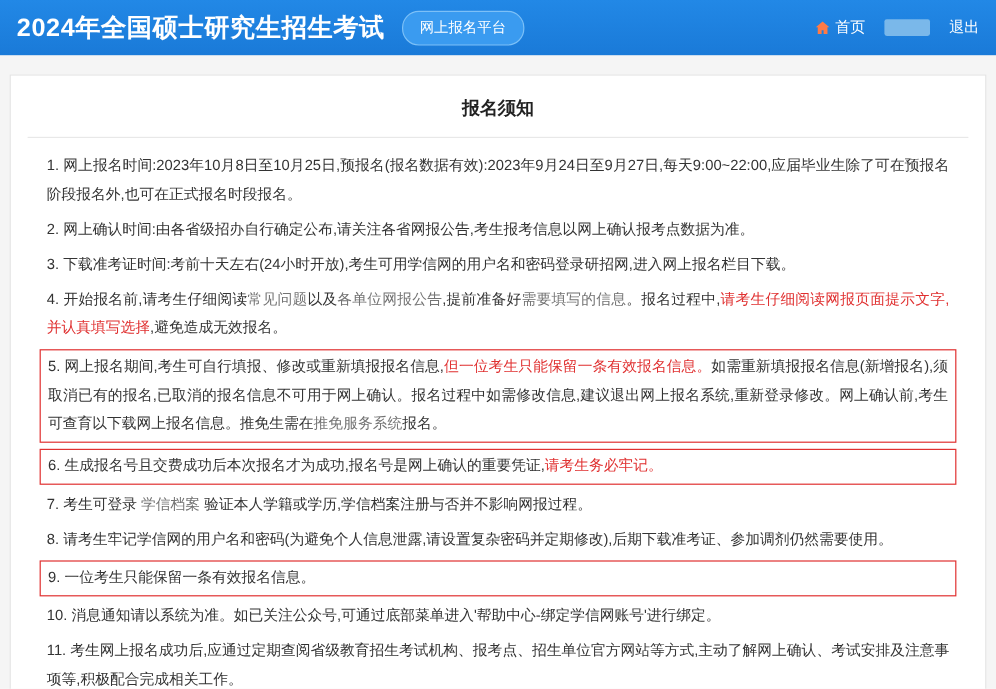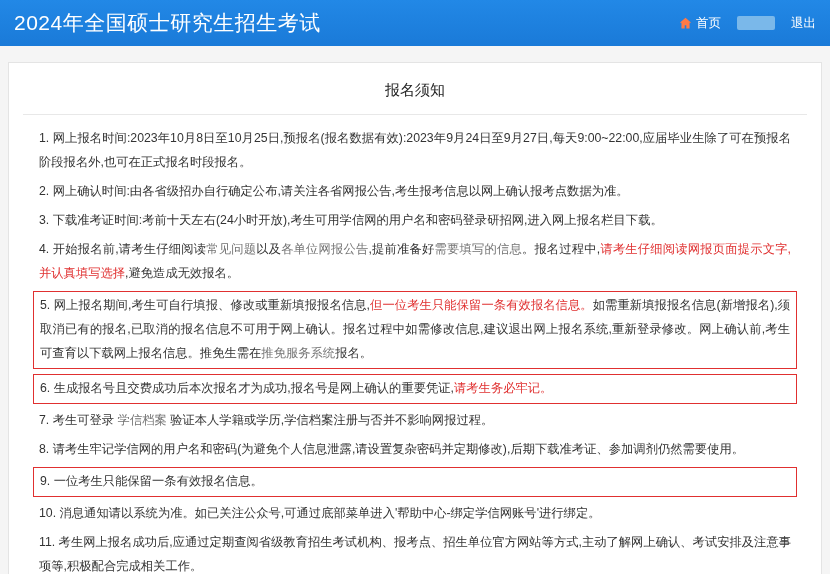--- a/index.html
+++ b/index.html
@@ -14,21 +14,21 @@
     background: #1c7fe0;
     background: linear-gradient(180deg, #2288e6 0%, #1a7ad8 100%);
     display: flex;
     align-items: center;
     padding: 0 14px;
     position: relative;
   }
   .header-title {
     color: #ffffff;
     font-size: 21px;
-    font-weight: normal;
+    font-weight: bold;
     letter-spacing: 0.5px;
     white-space: nowrap;
   }
   .header-badge {
     margin-left: 14px;
     background: #3a9bf0;
     border: 1px solid #7cc0f7;
     border-radius: 14px;
     color: #ffffff;
     font-size: 12px;
@@ -71,21 +71,21 @@
     background: #ffffff;
     border: 1px solid #e4e4e4;
     height: 538px;
     overflow: hidden;
   }
   .card-title {
     text-align: center;
     font-size: 15px;
     color: #222222;
     padding: 18px 0 6px 0;
-    font-weight: normal;
+    font-weight: bold;
   }
   .divider {
     height: 1px;
     background: #e8e8e8;
     margin: 8px 14px 0 14px;
   }
   .content {
     padding: 12px 30px 0 30px;
   }
   .para {
@@ -109,20 +109,21 @@
   }
   .red {
     color: #e03030;
   }
 </style>
 </head>
 <body>
 
 <div class="header">
   <div class="header-title">2024年全国硕士研究生招生考试</div>
+  <div class="header-badge">网上报名平台</div>
   <div class="header-right">
     <a class="home-link">
       <span class="home-icon">
         <svg width="13" height="13" viewBox="0 0 16 16">
             <path d="M8 1L1 7h2v7h4v-4h2v4h4V7h2z" fill="#ff7a45"></path>
           </svg>
       </span>
       <span>首页</span>
     </a>
     <span class="user-chip"></span>

